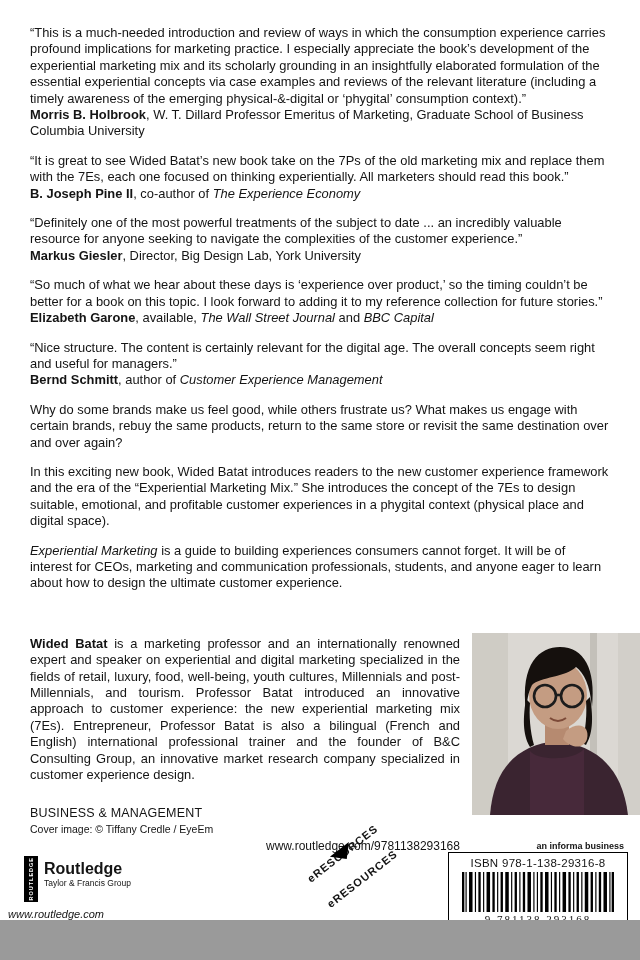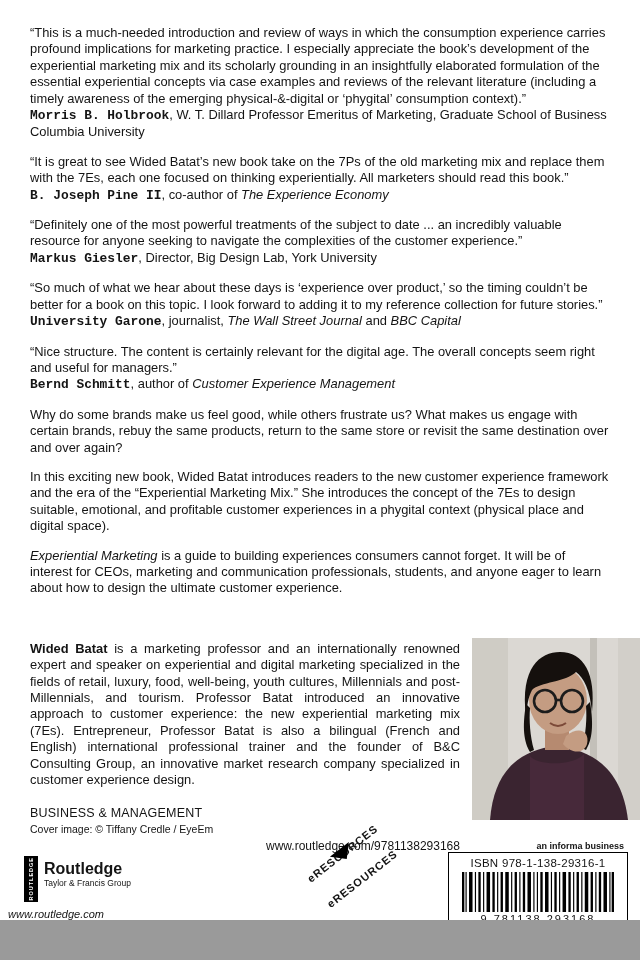--- a/index.html
+++ b/index.html
@@ -6,21 +6,21 @@
   * { margin:0; padding:0; box-sizing:border-box; }
   html,body { background:#9a9a9a; }
   .page {
     position:relative; width:640px; height:920px; margin:0 auto;
     background:#ffffff; overflow:hidden;
     font-family:"Liberation Sans", sans-serif; color:#141414;
   }
   .content { padding:25px 30px 0 30px; font-size:12.9px; line-height:16.4px; }
   .block { margin-bottom:13px; }
   .quote { text-align:left; }
-  .attribution b { font-weight:bold;font-family:Liberation Mono, monospace; }
+  .attribution b { font-weight:bold; }
   .attribution i, .it { font-style:italic; }
   .para { text-align:left; }
   .bio { text-align:justify;margin-top:44px; }
   .photo {
     float:right; width:168px; height:182px;
     margin:-3px -30px 6px 12px; display:block;
   }
   .photo svg { display:block; width:100%; height:100%; }
 
   
@@ -46,21 +46,21 @@
   .badge-arrow .stem { width:13px; height:11px; background:#000; margin:0 auto; }
   .badge-arrow .head { width:0; height:0; margin:0 auto;
     border-left:12px solid transparent; border-right:12px solid transparent; border-top:12px solid #000; }
 
   .informa { position:absolute; right:16px; top:841px; font-size:9px; font-weight:bold; }
   .isbn-box {
     position:absolute; right:12px; top:852px; width:180px; height:88px;
     background:#fff; border:1px solid #000; text-align:center; padding-top:4px;
   }
   .isbn-label { font-size:11.5px; letter-spacing:0.3px; }
-  .barcode { width:152px; margin:3px auto 0; }
+  .barcode { width:152px; margin:3px auto 0;font-family:Liberation Serif, serif; }
   .barcode svg { display:block; width:152px; height:40px; }
   .barcode-digits { font-size:11px; letter-spacing:2px; margin-top:1px; }
 
   .bottom-note { position:absolute; left:8px; top:938px; font-size:10.5px; color:#d64a2e; }
 </style>
 </head>
 <body>
 
 <div class="page">
   <div class="content">
@@ -75,21 +75,21 @@
       <p class="attribution"><b>B. Joseph Pine II</b><span>, co-author of </span><i>The Experience Economy</i></p>
     </div>
 
     <div class="block">
       <p class="quote">“Definitely one of the most powerful treatments of the subject to date ... an incredibly valuable resource for anyone seeking to navigate the complexities of the customer experience.”</p>
       <p class="attribution"><b>Markus Giesler</b><span>, Director, Big Design Lab, York University</span></p>
     </div>
 
     <div class="block">
       <p class="quote">“So much of what we hear about these days is ‘experience over product,’ so the timing couldn’t be better for a book on this topic. I look forward to adding it to my reference collection for future stories.”</p>
-      <p class="attribution"><b>University Garone</b><span>, journalist, </span><i>The Wall Street Journal</i><span> and </span><i>BBC Capital</i></p>
+      <p class="attribution"><b>Elizabeth Garone</b><span>, available, </span><i>The Wall Street Journal</i><span> and </span><i>BBC Capital</i></p>
     </div>
 
     <div class="block">
       <p class="quote">“Nice structure. The content is certainly relevant for the digital age. The overall concepts seem right and useful for managers.”</p>
       <p class="attribution"><b>Bernd Schmitt</b><span>, author of </span><i>Customer Experience Management</i></p>
     </div>
 
     <p class="para block">Why do some brands make us feel good, while others frustrate us? What makes us engage with certain brands, rebuy the same products, return to the same store or revisit the same destination over and over again?</p>
     <p class="para block">In this exciting new book, Wided Batat introduces readers to the new customer experience framework and the era of the “Experiential Marketing Mix.” She introduces the concept of the 7Es to design suitable, emotional, and profitable customer experiences in a phygital context (physical place and digital space).</p>
     <p class="para block"><i class="it">Experiential Marketing</i><span> is a guide to building experiences consumers cannot forget. It will be of interest for CEOs, marketing and communication professionals, students, and anyone eager to learn about how to design the ultimate customer experience.</span></p>
@@ -138,21 +138,21 @@
     <span class="badge-arrow">
       <span class="stem"></span>
       <span class="head"></span>
     </span>
     <span class="badge-text">eRESOURCES</span>
   </div>
 
   <div class="informa">an informa business</div>
 
   <div class="isbn-box">
-    <div class="isbn-label">ISBN 978-1-138-29316-1</div>
+    <div class="isbn-label">ISBN 978-1-138-29316-8</div>
     <div class="barcode">
       <svg viewBox="0 0 130 36" preserveAspectRatio="none">
         <g fill="#000">
           <rect x="0" width="2" height="36"></rect>
             <rect x="3" width="1" height="36"></rect>
           <rect x="6" width="3" height="36"></rect>
             <rect x="11" width="1" height="36"></rect>
           <rect x="14" width="2" height="36"></rect>
             <rect x="18" width="1" height="36"></rect>
           <rect x="21" width="3" height="36"></rect>

